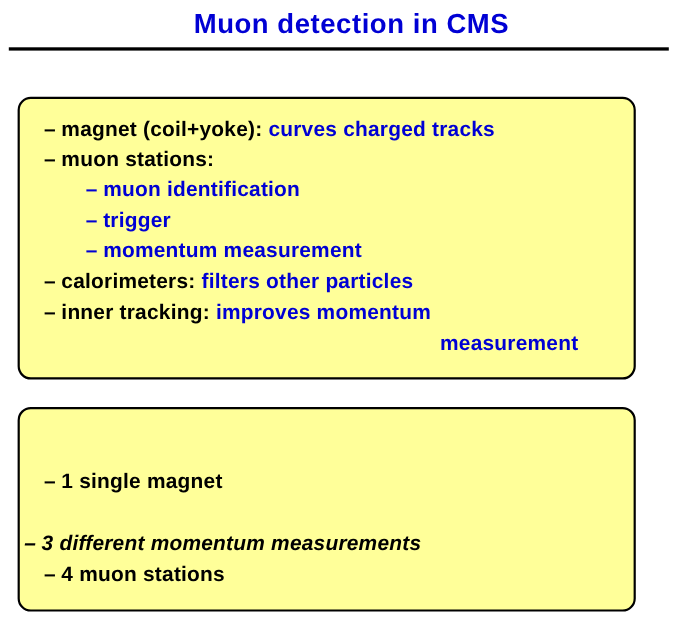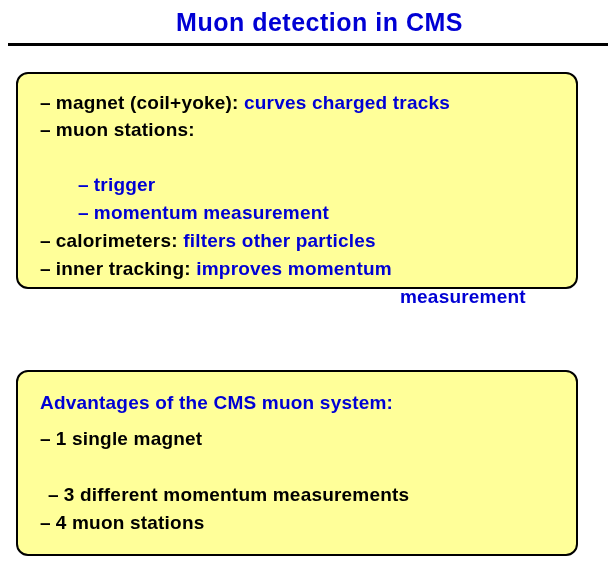--- a/index.html
+++ b/index.html
@@ -48,23 +48,23 @@
   
   .box {
     position: absolute;
     background: #ffff99;
     border: 2px solid #000000;
     border-radius: 12px;
     box-sizing: border-box;
   }
   #box-main {
     left: 16px;
-    top: 72px;
+    top: 88px;
     width: 562px;
-    height: 217px;
+    height: 257px;
   }
   #box-adv {
     left: 16px;
     top: 370px;
     width: 562px;
     height: 186px;
   }
 
   
   .line {
@@ -87,21 +87,21 @@
   #ln-trigger     { left: 60px; top: 100px; }
   #ln-momentum    { left: 60px; top: 128px; }
   #ln-calo        { left: 22px; top: 156px; }
   #ln-tracking    { left: 22px; top: 184px; }
   #ln-resolution  { left: 382px; top: 212px; }
 
   
   #ln-adv-head    { left: 22px; top: 20px; font-size: 19px; }
   #ln-adv-1       { left: 22px; top: 56px; }
   #ln-adv-2       { left: 22px; top: 84px; }
-  #ln-adv-3       { left: 30px; top: 112px; }
+  #ln-adv-3       { left: 4px; top: 112px; font-style: italic; }
   #ln-adv-4       { left: 22px; top: 140px; }
 
   .dash { margin-right: 5px; }
 </style>
 </head>
 <body>
 
 <div class="slide">
 
   <div class="title">Muon detection in CMS</div>
@@ -111,20 +111,23 @@
 
     <div class="line" id="ln-magnet">
       <span class="dash">–</span><span class="lbl">magnet (coil+yoke):</span>
       <span class="blue">curves charged tracks</span>
     </div>
 
     <div class="line" id="ln-stations">
       <span class="dash">–</span><span class="lbl">muon stations:</span>
     </div>
 
+    <div class="line" id="ln-ident">
+      <span class="dash sub">–</span><span class="sub">muon identification</span>
+    </div>
 
     <div class="line" id="ln-trigger">
       <span class="dash sub">–</span><span class="sub">trigger</span>
     </div>
 
     <div class="line" id="ln-momentum">
       <span class="dash sub">–</span><span class="sub">momentum measurement</span>
     </div>
 
     <div class="line" id="ln-calo">
@@ -136,21 +139,20 @@
       <span class="dash">–</span><span class="lbl">inner tracking:</span>
       <span class="blue">improves momentum</span>
     </div>
 
     <div class="line blue" id="ln-resolution">measurement</div>
 
   </div>
 
   <div class="box" id="box-adv">
 
-    <div class="line blue" id="ln-adv-head">Advantages of the CMS muon system:</div>
 
     <div class="line" id="ln-adv-1">
       <span class="dash">–</span><span>1 single magnet</span>
     </div>
 
 
     <div class="line" id="ln-adv-3">
       <span class="dash">–</span><span>3 different momentum measurements</span>
     </div>
 

